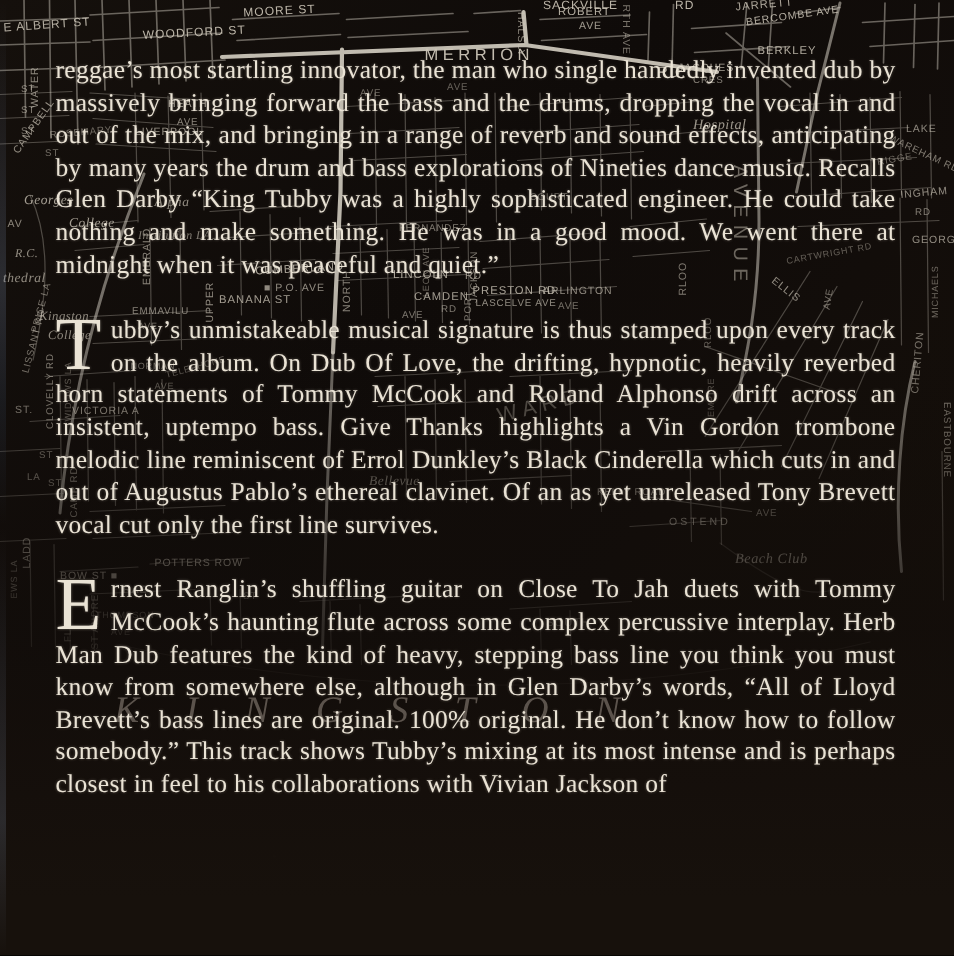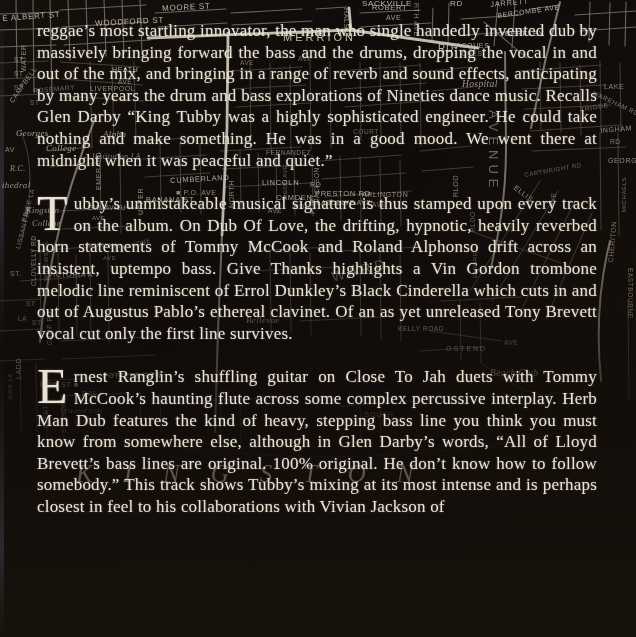--- a/index.html
+++ b/index.html
@@ -23,21 +23,21 @@
       rgba(18,13,10,0.38) 52%,
       rgba(18,13,10,0.72) 66%,
       rgba(21,15,11,0.95) 82%,
       #17110c 94%);
   }
   .watermark{position:absolute;z-index:4;color:#6e655d;font-style:italic;
     font-family:"Liberation Serif","DejaVu Serif",serif;white-space:nowrap;opacity:.8;}
   .wm-kingston{left:76px;top:460px;font-size:25px;letter-spacing:31px;}
   .wm-harbour{left:90px;top:497px;font-size:25px;letter-spacing:33px;}
   .text-block{
-    position:absolute;z-index:5;left:37px;top:20px;width:560px;
+    position:absolute;z-index:5;left:37px;top:36px;width:560px;
     color:#eae3d5;font-size:17px;line-height:21.6px;text-align:justify;
     letter-spacing:.2px;text-shadow:0 0 2px rgba(240,233,218,.35);
   }
   .text-block p{margin:0 0 22px 0;}
   .dropcap{
     float:left;font-size:50px;line-height:38px;height:40px;
     padding:1px 6px 0 0;text-shadow:0 0 2px rgba(240,233,218,.4);
   }
   .edge{
     position:absolute;z-index:6;left:0;top:0;width:4px;height:637px;pointer-events:none;

